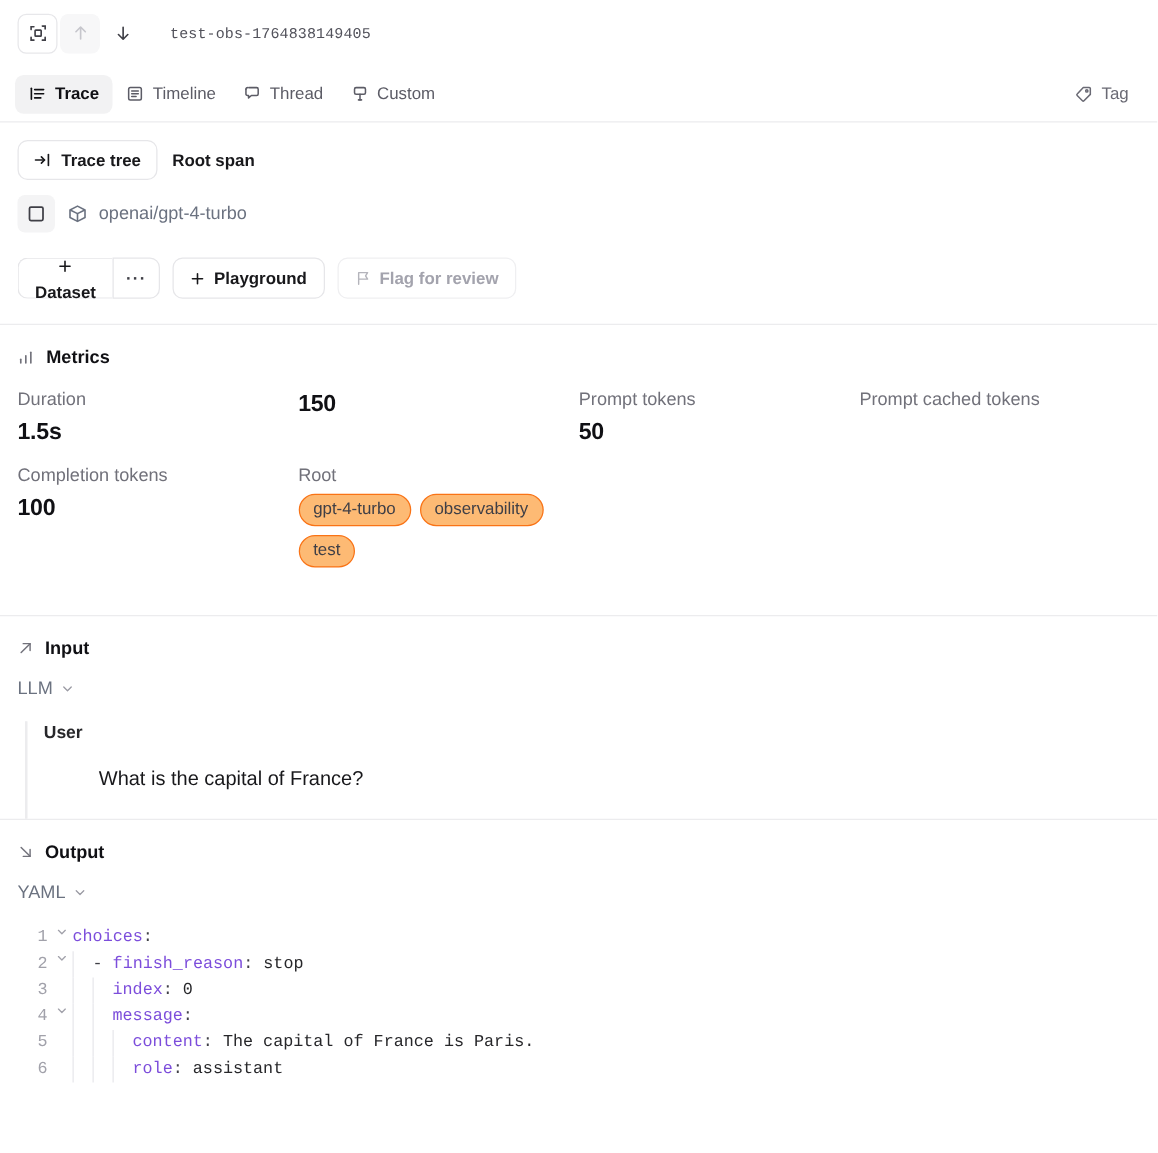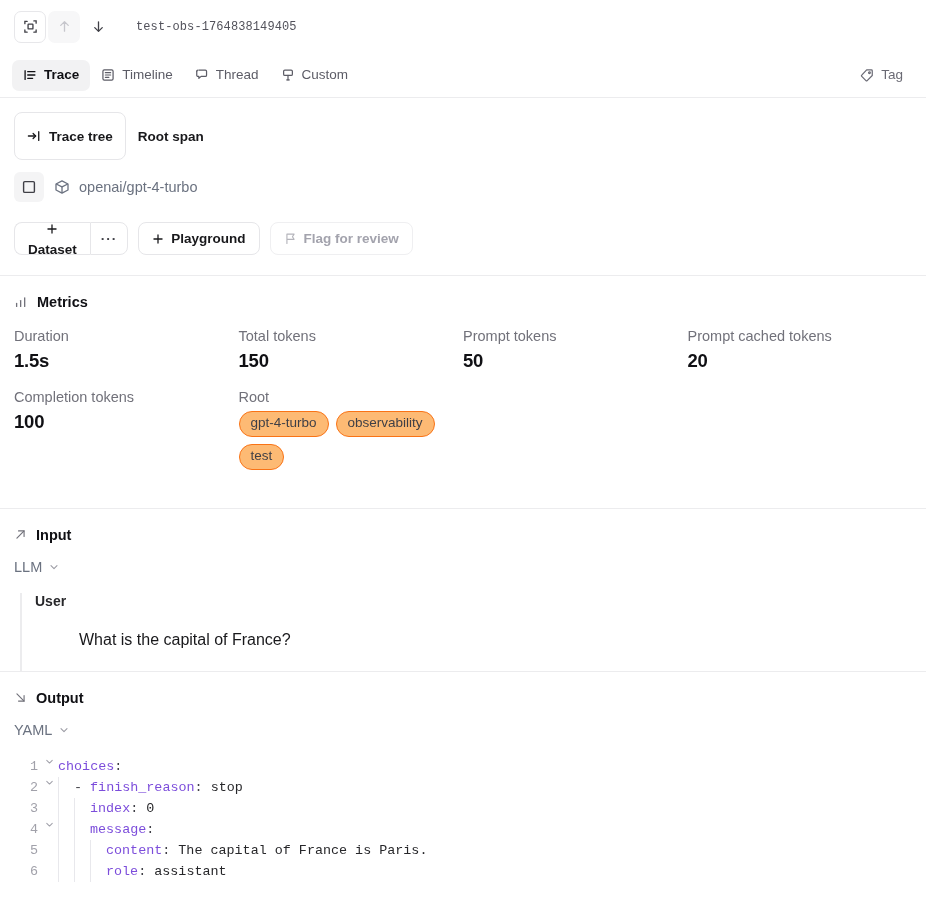--- a/index.html
+++ b/index.html
@@ -62,21 +62,21 @@
   .tab-right { margin-left: auto; }
   .tab-right .tab { color: #6a6a74; }
 
   
   .treebar {
     display: flex; align-items: center; gap: 12px;
     padding: 14px 14px 0 14px;
   }
   .pillbtn {
     display: flex; align-items: center; gap: 8px;
-    height: 48px; padding: 0 12px;
+    height: 32px; padding: 0 12px;
     border: 1px solid #e6e6e9;
     border-radius: 8px;
     background: #fff;
     font-size: 13.5px; font-weight: 700; color: #18181b;
     cursor: pointer;
   }
   .rootspan { font-size: 13.5px; font-weight: 700; color: #18181b; }
 
   .spanrow {
     display: flex; align-items: center; gap: 10px;
@@ -346,31 +346,29 @@
   </span>
   <span>Metrics</span>
 </div>
 
 <div class="metrics-grid">
   <div>
     <div class="m-label">Duration</div>
     <div class="m-value">1.5s</div>
   </div>
   <div>
-    <div class="m-label">Total tokens</div>
     <div class="m-value">150</div>
   </div>
   <div>
     <div class="m-label">Prompt tokens</div>
     <div class="m-value">50</div>
   </div>
 
   <div>
     <div class="m-label">Prompt cached tokens</div>
-    <div class="m-value">20</div>
   </div>
   <div>
     <div class="m-label">Completion tokens</div>
     <div class="m-value">100</div>
   </div>
   <div>
     <div class="m-label">Root</div>
     <div class="tagwrap">
       <span class="chip">gpt-4-turbo</span>
       <span class="chip">observability</span>

